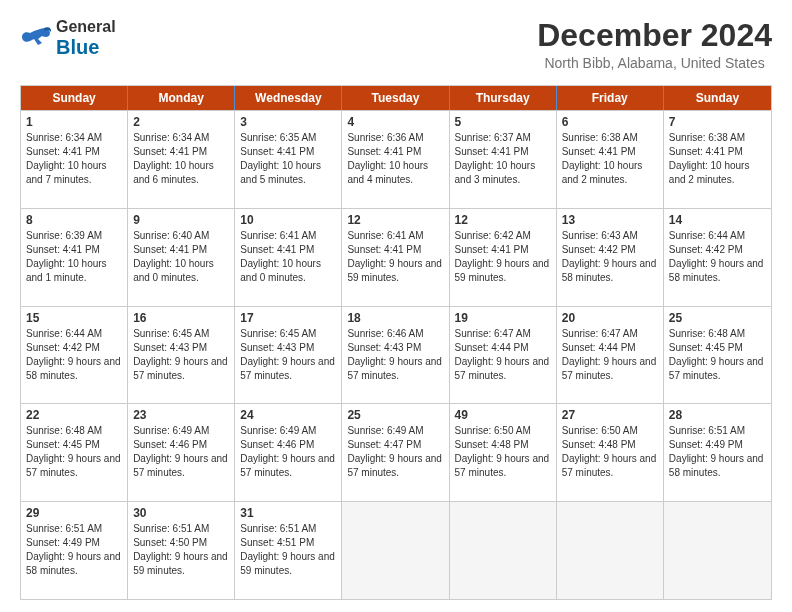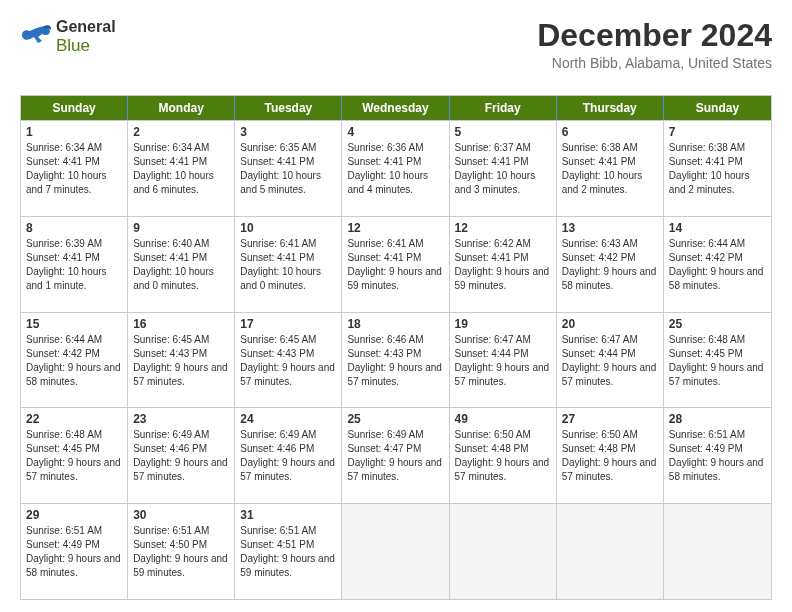--- a/index.html
+++ b/index.html
@@ -14,33 +14,33 @@
       width: 792px;
       height: 612px;
       padding: 18px 20px 12px 20px;
       display: flex;
       flex-direction: column;
     }
     .header {
       display: flex;
       justify-content: space-between;
       align-items: flex-start;
-      margin-bottom: 24px;
+      margin-bottom: 14px;
     }
     .logo {
       display: flex;
       align-items: center;
       gap: 4px;
     }
     .logo-bird {
       width: 32px;
       height: 28px;
     }
     .title-section {
-      text-align: right;
+      text-align: center;
     }
     .main-title {
       font-size: 32px;
       font-weight: bold;
       color: #333;
       line-height: 1.1;
     }
     .subtitle {
       font-size: 14px;
       color: #737373;
@@ -48,21 +48,21 @@
     }
     .calendar {
       flex: 1;
       display: flex;
       flex-direction: column;
       border: 1px solid #ccc;
     }
     .cal-header {
       display: grid;
       grid-template-columns: repeat(7, 1fr);
-      background: #4d7c0f;
+      background: #c2410c;
     }
     .cal-header-cell {
       color: white;
       font-size: 12px;
       font-weight: bold;
       text-align: center;
       padding: 5px 2px;
       border-right: 1px solid #4a8fd4;
     }
     .cal-header-cell:last-child { border-right: none; }
@@ -105,37 +105,37 @@
 
 <div class="page">
   <div class="header">
     <div class="logo">
       <svg class="logo-bird" viewBox="0 0 32 28">
         <path d="M20 4 C24 2, 30 4, 30 8 C30 12, 26 13, 22 11 L18 14 L22 18 L18 20 L14 14 L10 16 C6 18, 2 16, 2 12 C2 8, 6 6, 10 8 L14 6 Z" fill="#2d72c2"></path>
         <path d="M24 3 C28 1, 32 3, 31 7 C30 5, 26 4, 24 6 Z" fill="#1a5ba0"></path>
       </svg>
       <div>
         <div style="font-size:16px;font-weight:bold;color:#333;">General</div>
-        <div style="font-size:17px;font-weight:normal;color:#4d7c0f;">Blue</div>
+        <div style="font-size:20px;font-weight:bold;color:#0369a1;">Blue</div>
       </div>
     </div>
     <div class="title-section">
       <div class="main-title">December 2024</div>
       <div class="subtitle">North Bibb, Alabama, United States</div>
     </div>
   </div>
 
   <div class="calendar">
     <div class="cal-header">
     <div class="cal-header-cell">Sunday</div>
         <div class="cal-header-cell">Monday</div>
+        <div class="cal-header-cell">Wednesday</div>
         <div class="cal-header-cell">Tuesday</div>
-        <div class="cal-header-cell">Wednesday</div>
+        <div class="cal-header-cell">Thursday</div>
         <div class="cal-header-cell">Friday</div>
-        <div class="cal-header-cell">Thursday</div>
         <div class="cal-header-cell">Sunday</div>
       </div>
     <div class="cal-body">
     <div class="cal-row">
           <div class="cal-cell">
             <span class="day-num">1</span>
             <div class="cell-text">Sunrise: 6:34 AM<br>Sunset: 4:41 PM<br>Daylight: 10 hours and 7 minutes.</div>
           </div>
           <div class="cal-cell">
             <span class="day-num">2</span>

